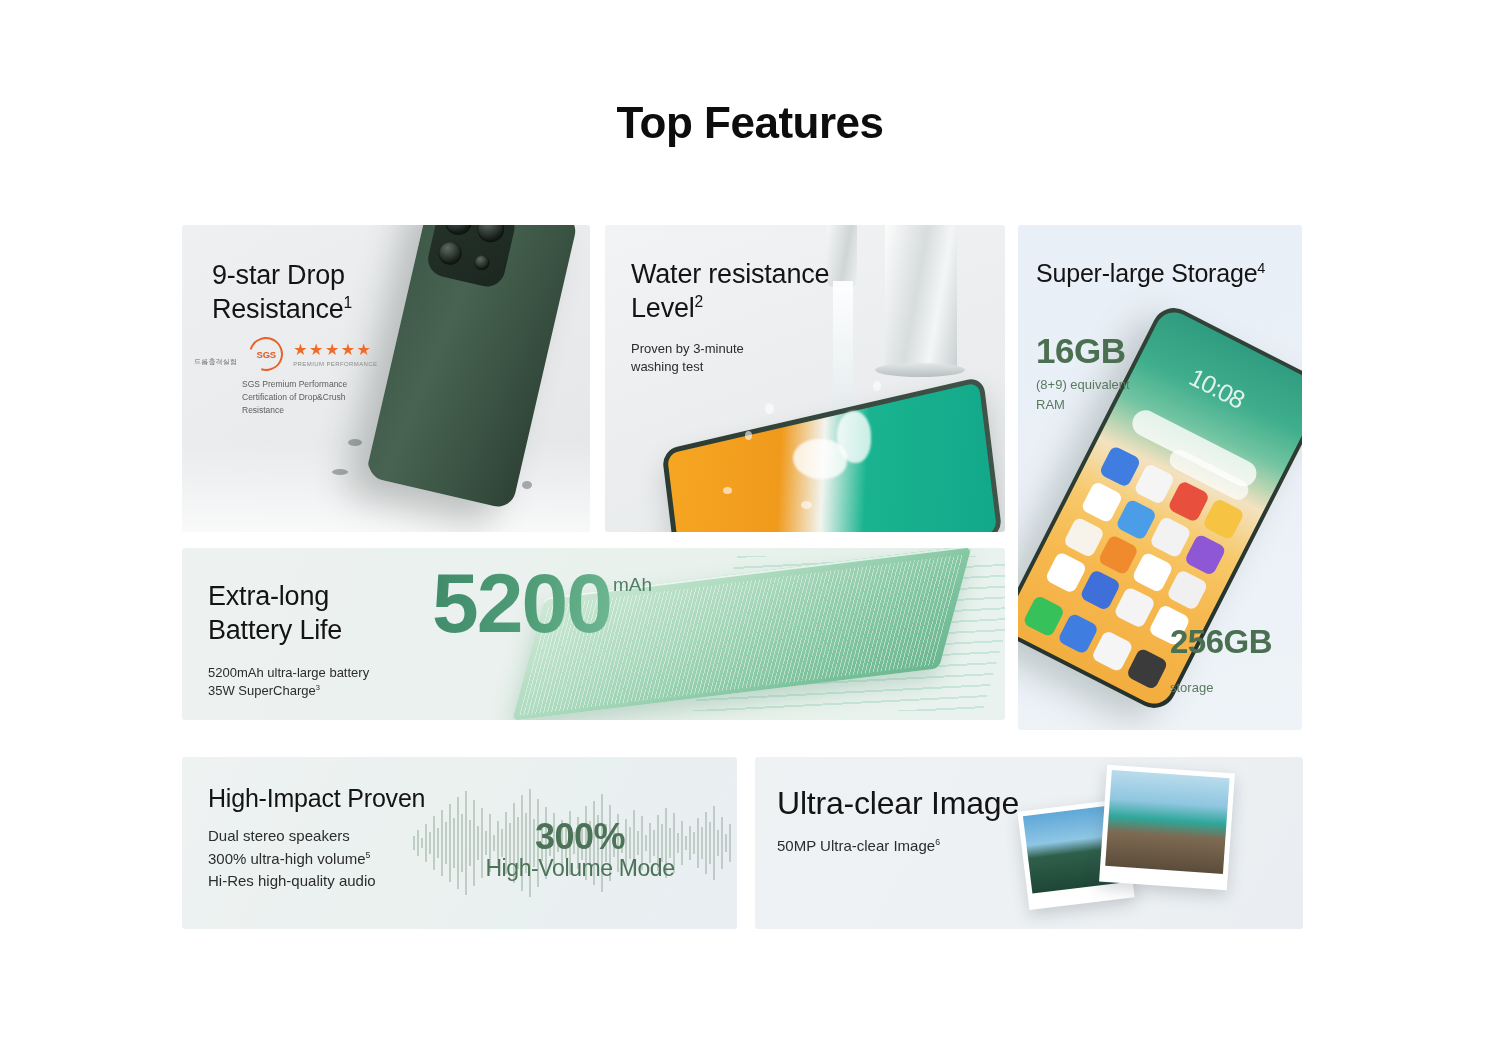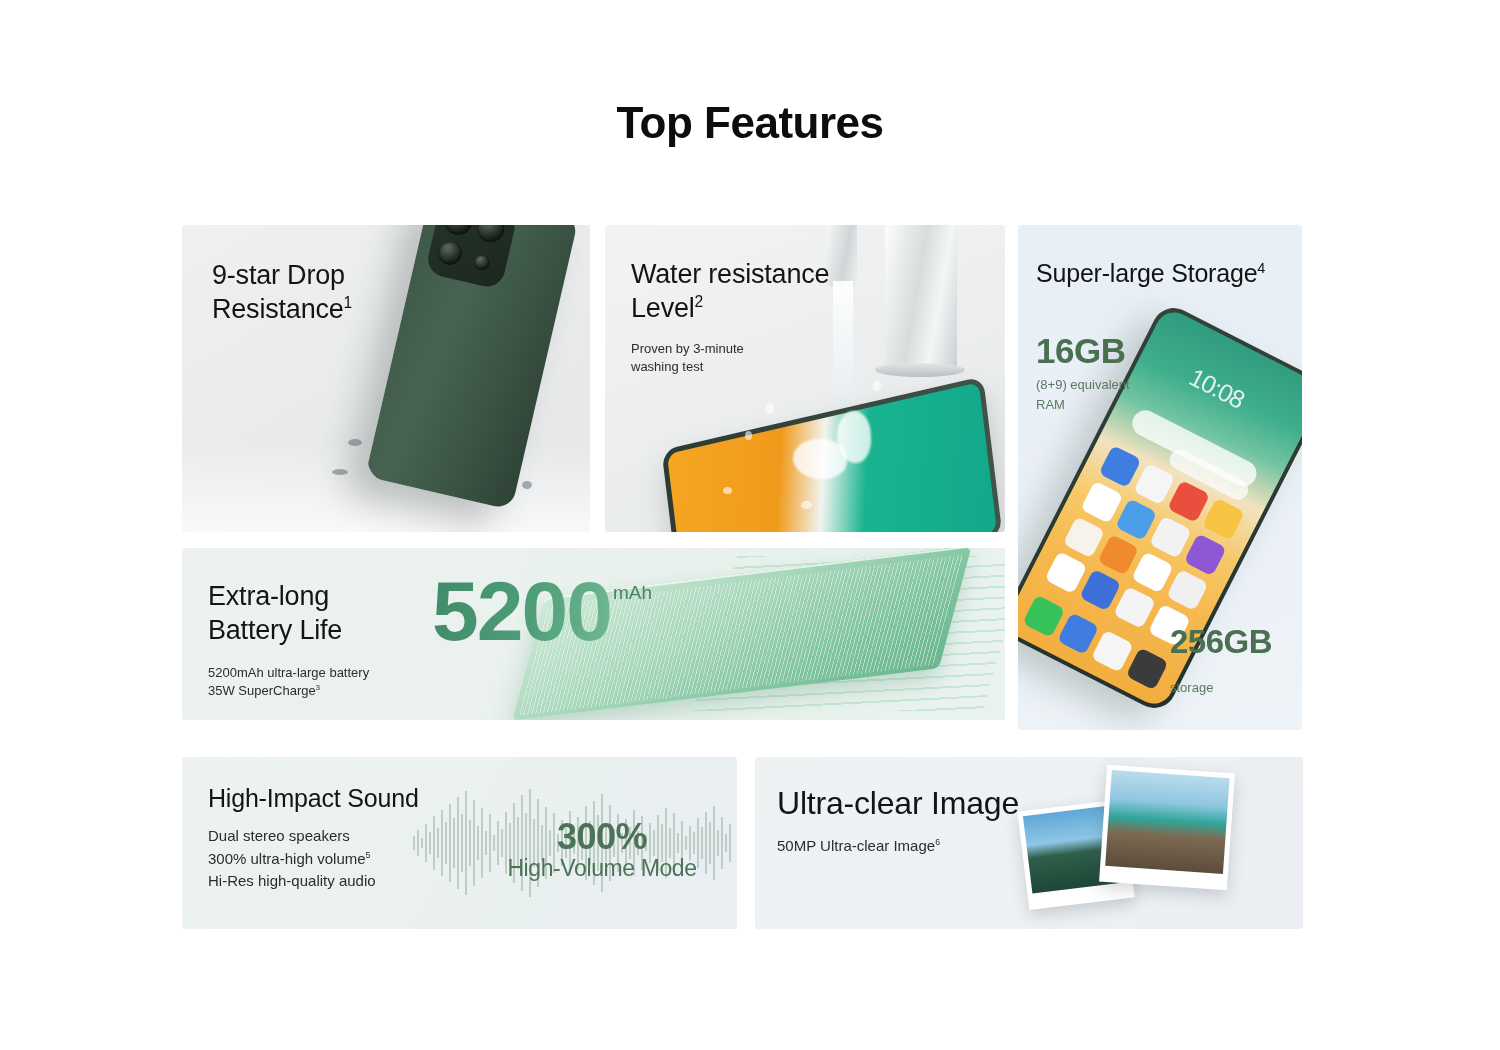--- a/index.html
+++ b/index.html
@@ -276,21 +276,21 @@
 
   
   #p-battery {
     left: 182px; top: 548px; width: 823px; height: 172px;
     background: linear-gradient(105deg,#eef1f1 0%,#eaf1ee 40%,#e8f2ec 70%,#eaf2ef 100%);
   }
   #p-battery .copy { left: 26px; top: 32px; }
   #p-battery .sub { margin-top: 16px; }
   .mah-wrap {
     position: absolute; left: 250px; top: 16px; z-index: 7;
-    display: flex; align-items: flex-start; margin-top: 8px;
+    display: flex; align-items: flex-start;
   }
   .mah-num {
     font-size: 84px; font-weight: bold; line-height: .95;
     letter-spacing: -2px;
     background: linear-gradient(100deg,#3f8a6a,#4f9e78 55%,#6fb894);
     -webkit-background-clip: text; background-clip: text;
     color: transparent;
   }
   .mah-unit {
     font-size: 19px; color: #4f7f67; margin-top: 10px; margin-left: 2px;
@@ -332,21 +332,21 @@
   #p-sound .sub { margin-top: 11px; font-size: 15px; line-height: 1.5; }
   .wave {
     position: absolute; right: 0; top: 0;
     width: 330px; height: 172px;
     display: flex; align-items: center; justify-content: center;
     gap: 2px; z-index: 4;
   }
   .wave i { display: block; width: 2px; background: #9ab0a1; opacity: .55; }
   .vol-label {
     position: absolute; left: 268px; top: 62px;
-    width: 304px; text-align: center; z-index: 7;
+    width: 260px; text-align: center; z-index: 7;
   }
   .vol-300 {
     font-size: 36px; font-weight: bold; color: #4c7358; line-height: 1;
     letter-spacing: -.5px;
   }
   .vol-mode {
     font-size: 23px; color: #4c7358; line-height: 1.1; margin-top: 1px;
     letter-spacing: -.4px;
   }
 
@@ -404,20 +404,36 @@
         <div class="lens l4"></div>
       </div>
     </div>
   </div>
 
   <div class="copy">
     <div class="h2"><span>9-star Drop
 Resistance</span><sup>1</sup></div>
   </div>
 
+  <div class="sgs-block">
+    <div class="sgs-row">
+      <span class="kr-text">드롭충격실험</span>
+      <span class="sgs-logo">
+        <span class="ring"></span>
+        <span class="txt">SGS</span>
+      </span>
+      <span>
+        <span class="stars">★★★★★</span>
+        <span class="stars-sub" style="display:block">PREMIUM PERFORMANCE</span>
+      </span>
+    </div>
+    <div class="sgs-caption">SGS Premium Performance
+Certification of Drop&amp;Crush
+Resistance</div>
+  </div>
 </div>
 
 <div class="panel" id="p-water">
   <div class="panel-inner">
     <div class="faucet-body"></div>
     <div class="faucet-base"></div>
     <div class="spout"></div>
     <div class="water-stream"></div>
 
     <div class="water-phone">
@@ -589,21 +605,21 @@
       <i style="height: 62px;"></i>
       <i style="height: 42px;"></i>
       <i style="height: 74px;"></i>
       <i style="height: 26px;"></i>
       <i style="height: 52px;"></i>
       <i style="height: 18px;"></i>
       <i style="height: 38px;"></i>
     </div>
 
   <div class="copy">
-    <div class="h2">High-Impact Sound</div>
+    <div class="h2">High-Impact Proven</div>
     <div class="sub"><span>Dual stereo speakers
 300% ultra-high volume</span><sup>5</sup><br><span>Hi-Res high-quality audio</span></div>
   </div>
 
   <div class="vol-label">
     <div class="vol-300">300%</div>
     <div class="vol-mode">High-Volume Mode</div>
   </div>
 </div>
 

